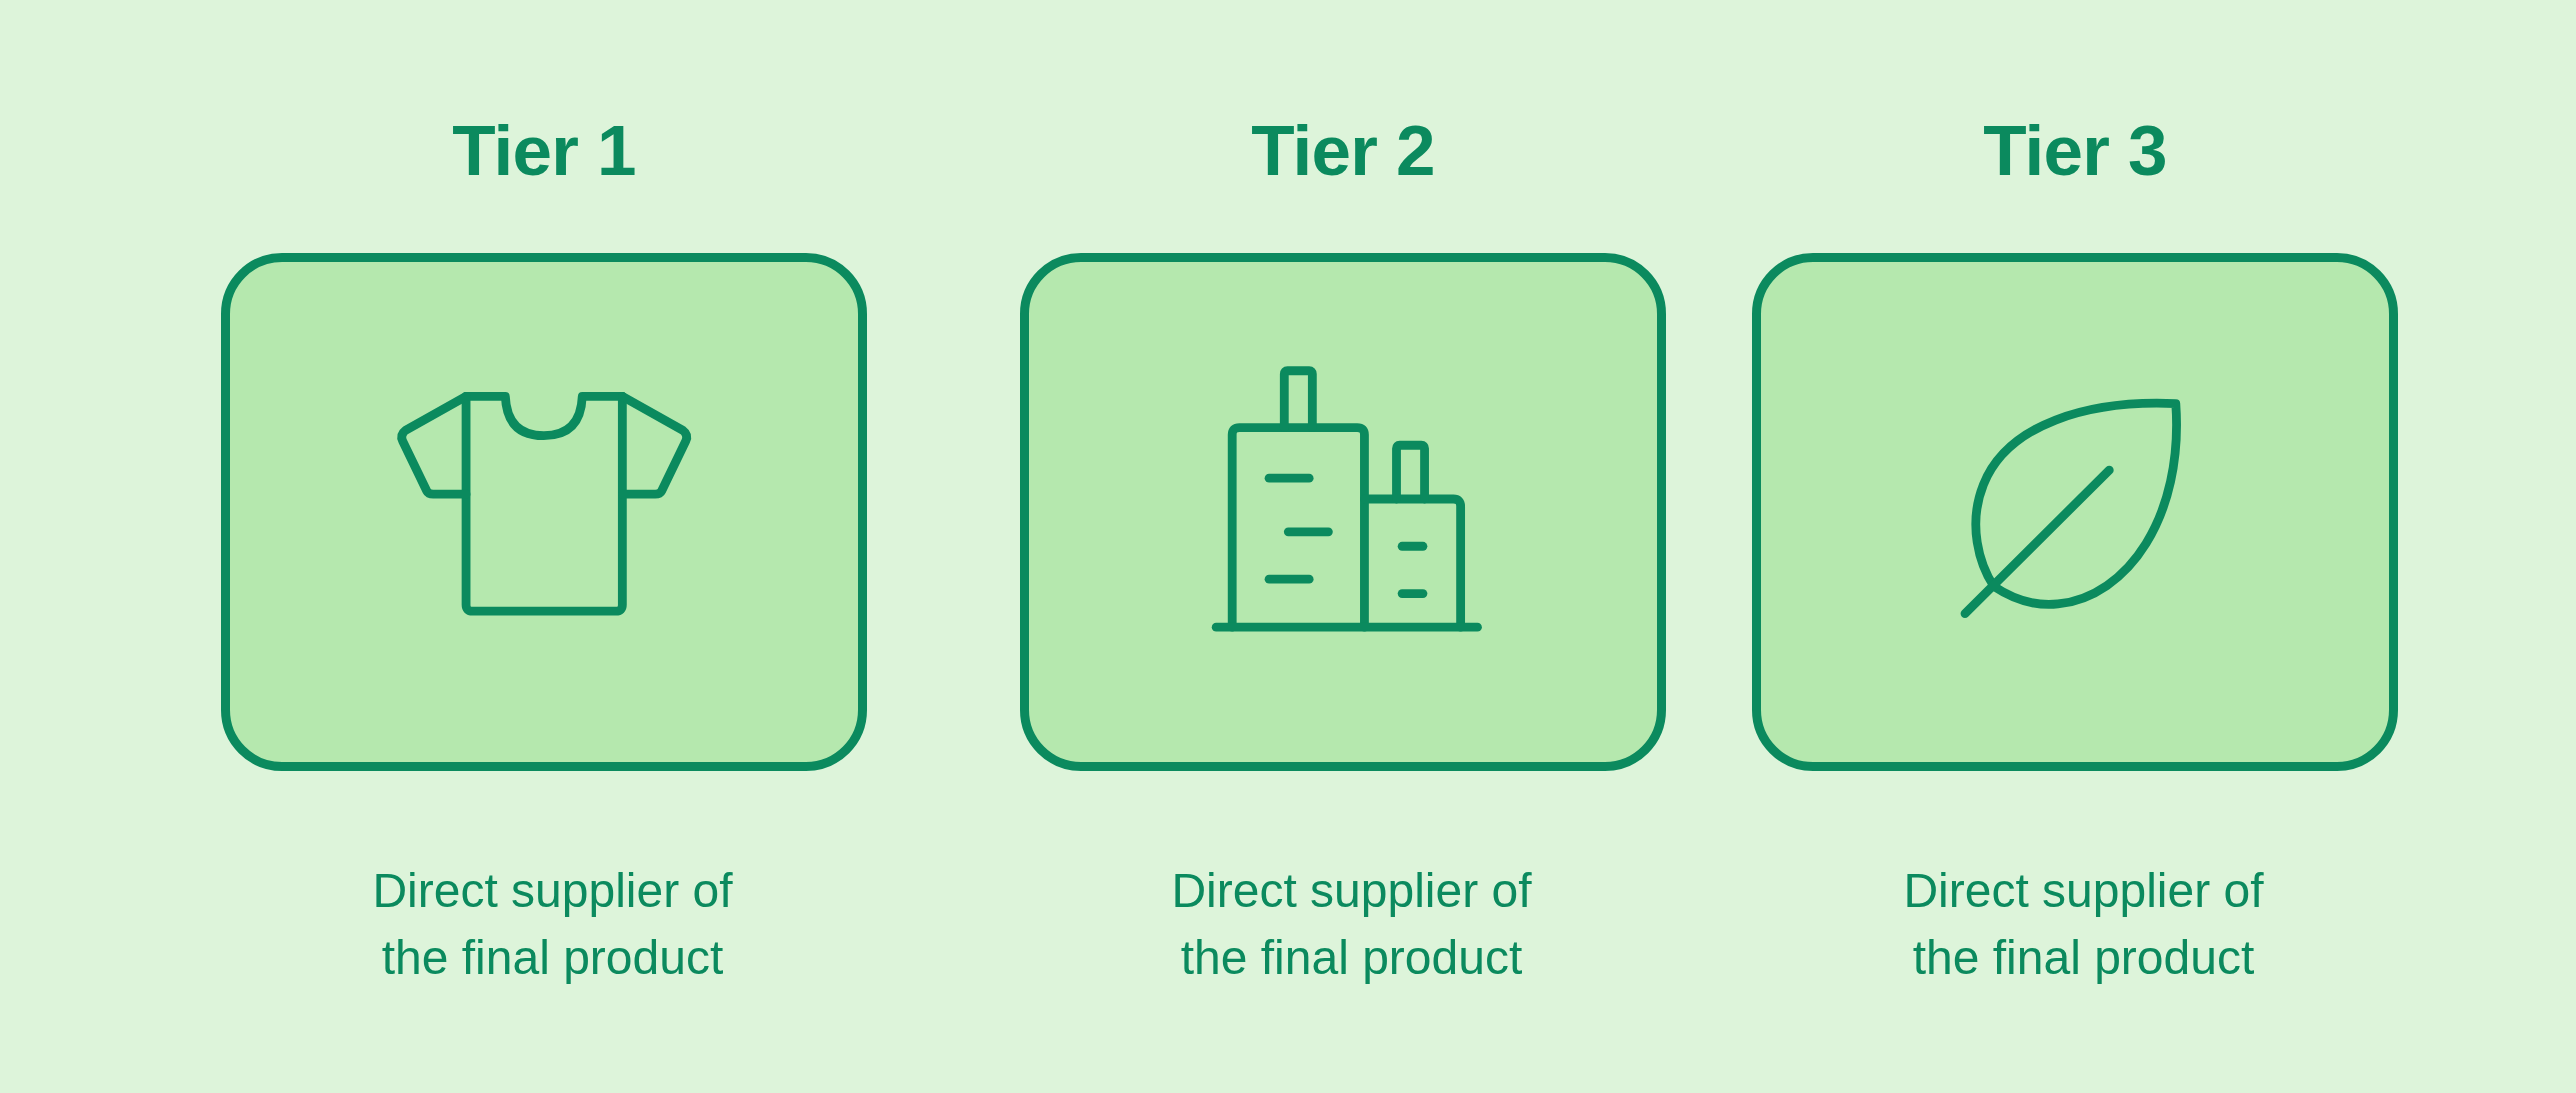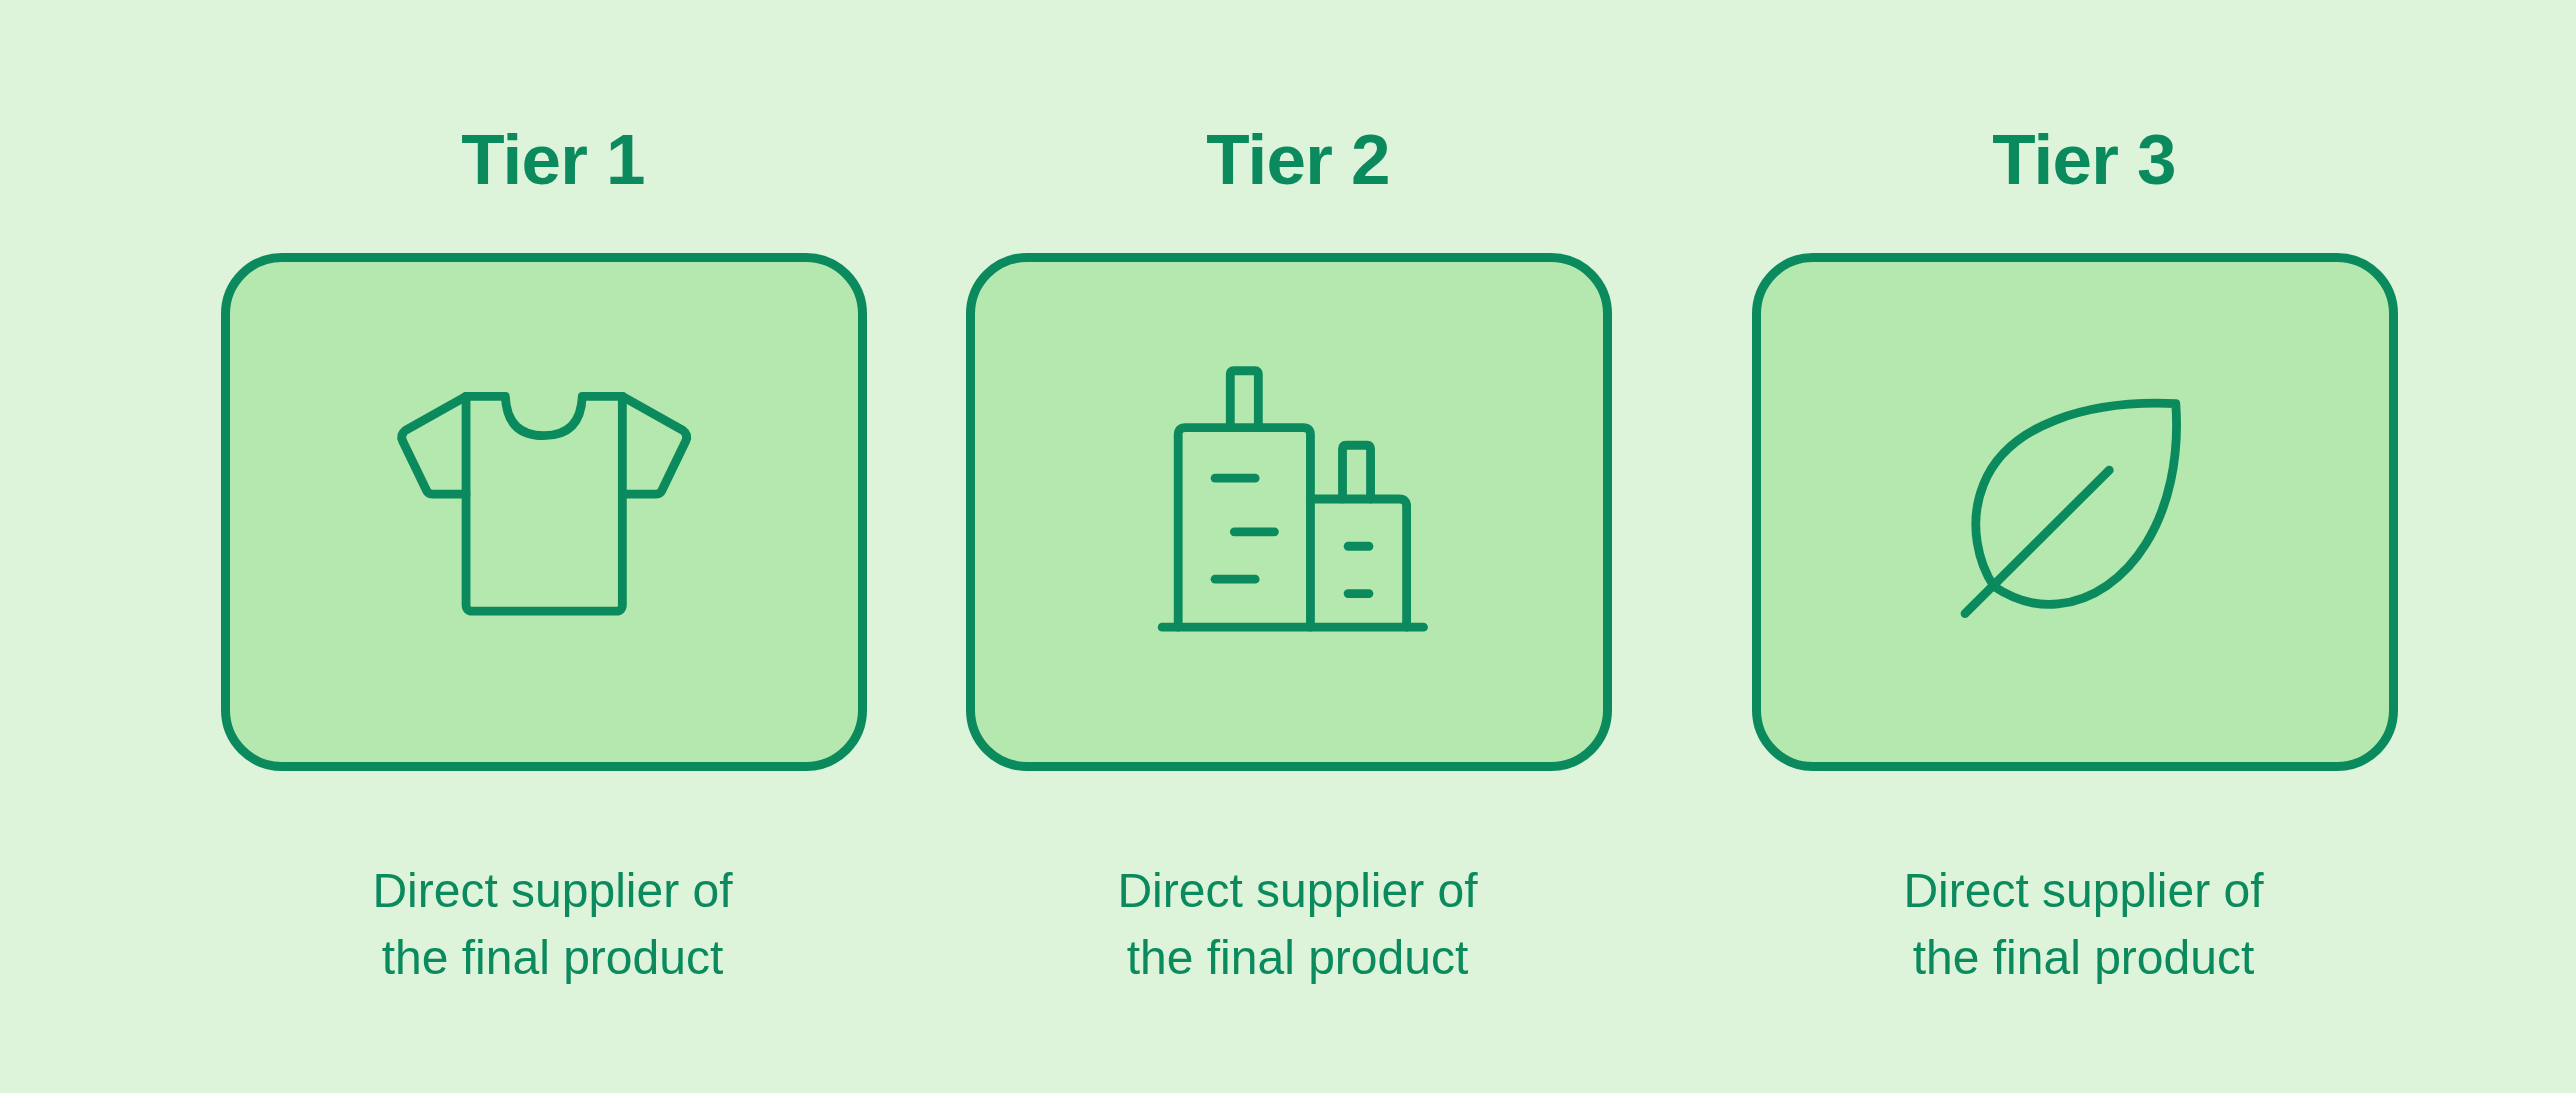--- a/index.html
+++ b/index.html
@@ -24,21 +24,21 @@
     .tier-title {
       position: absolute;
       left: 0;
       top: 111px;
       width: 646px;
       text-align: center;
       font-weight: bold;
       font-size: 71px;
       line-height: 80px;
       letter-spacing: -0.8px;
-      margin: 9px;
+      margin: 0;
     }
     .tier-card {
       position: absolute;
       left: 0;
       top: 253px;
       width: 646px;
       height: 518px;
       box-sizing: border-box;
       border: 9.6px solid #0B8A5E;
       border-radius: 61px;
@@ -83,21 +83,21 @@
 
       <path d="M502 180 L577 222 Q585 228 581 236 L551 298 Q549 302 543 302 L502 302"></path>
     </svg>
   </div>
   <p class="tier-caption">
     <span>Direct supplier of</span>
     <span>the final product</span>
   </p>
 </div>
 
-<div class="tier" style="left:966px;">
+<div class="tier" style="left:1020px;">
   <h2 class="tier-title">Tier 2</h2>
   <div class="tier-card">
     <svg viewBox="0 0 806 646" fill="none" stroke="#0B8A5E" stroke-width="11" stroke-linejoin="round" stroke-linecap="round">
 
       <path d="M266 468 L266 228 Q266 219 275 219 L422 219 Q431 219 431 228 L431 468"></path>
 
       <path d="M331 219 L331 152 Q331 148 335 148 L362 148 Q366 148 366 152 L366 219"></path>
 
       <path d="M431 308 L542 308 Q551 308 551 317 L551 468"></path>
 

